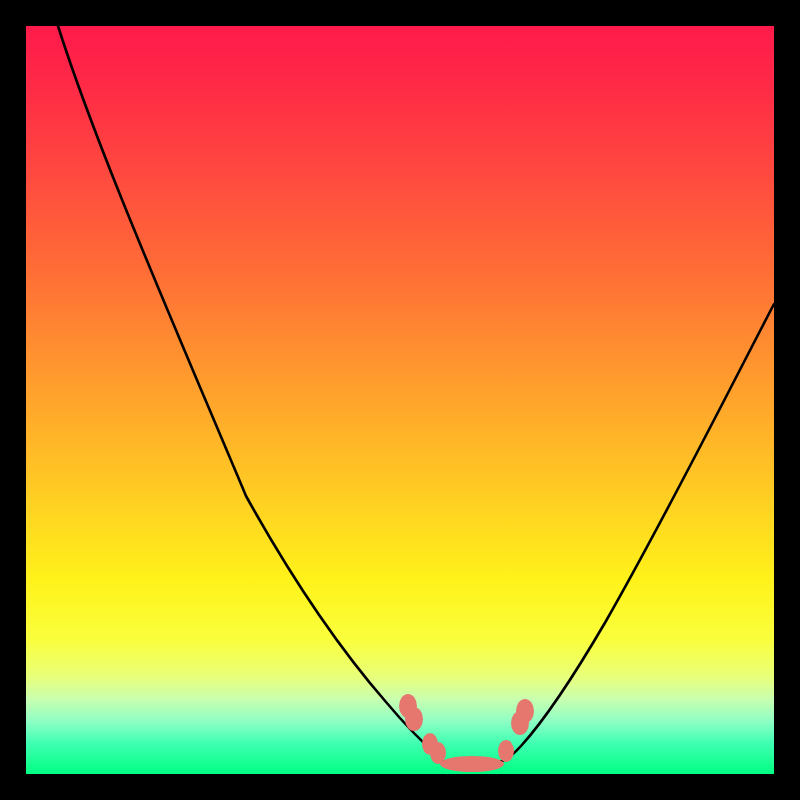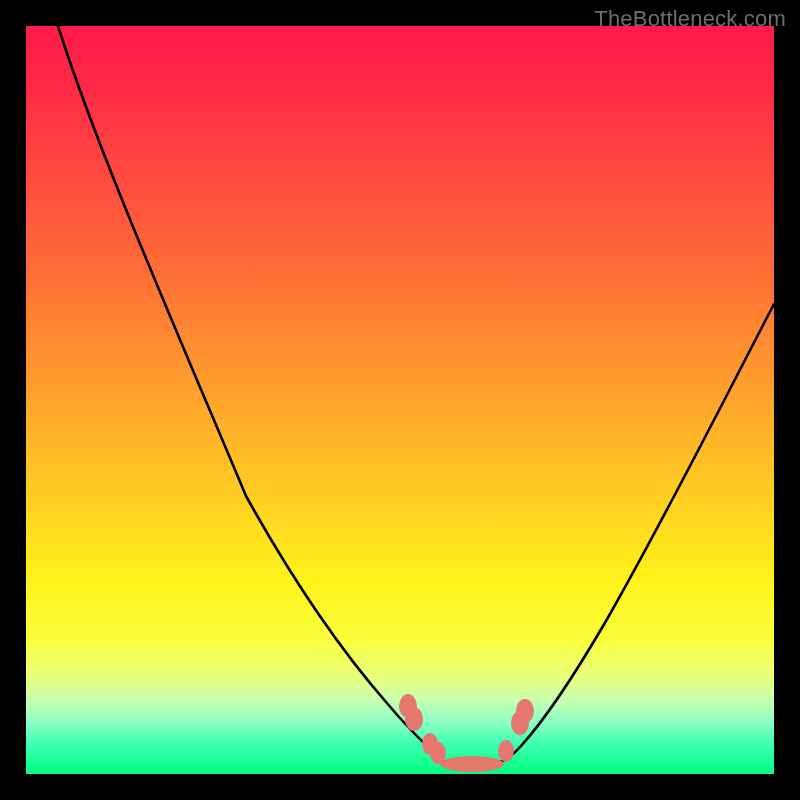--- a/index.html
+++ b/index.html
@@ -90,15 +90,14 @@
       <ellipse class="marker" cx="404" cy="718" rx="8" ry="11"></ellipse>
       <ellipse class="marker" cx="412" cy="727" rx="8" ry="11"></ellipse>
       <ellipse class="marker" cx="499" cy="685" rx="9" ry="12"></ellipse>
       <ellipse class="marker" cx="494" cy="697" rx="9" ry="12"></ellipse>
       <ellipse class="marker" cx="480" cy="725" rx="8" ry="11"></ellipse>
       <ellipse class="marker" cx="446" cy="738" rx="32" ry="8"></ellipse>
     </svg>
 
   </div>
 
-  <div class="watermark">TheBottleneck.com</div>
 
 </div>
 
 </body></html>

